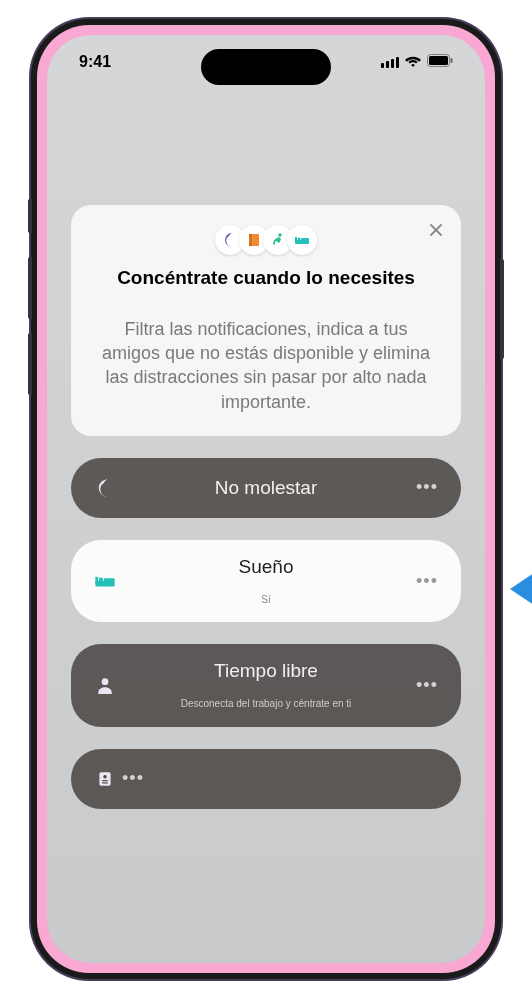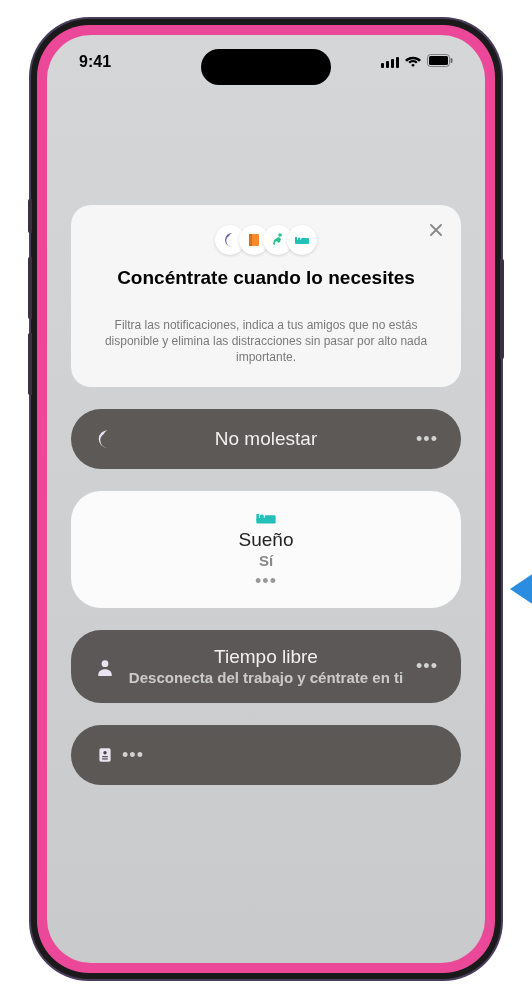--- a/index.html
+++ b/index.html
@@ -25,21 +25,21 @@
       background: #1a1a1a;
       border-radius: 58px;
       padding: 6px;
       position: relative;
       box-shadow: 0 0 0 2px #4a3d5c;
     }
     
     .phone-inner {
       width: 100%;
       height: 100%;
-      background: #ec4899;
+      background: #f9a8d4;
       border-radius: 52px;
       padding: 10px;
       position: relative;
       overflow: hidden;
     }
     
     .phone-screen {
       width: 100%;
       height: 100%;
       background: linear-gradient(180deg, #d5d6d8 0%, #c8cacb 100%);
@@ -163,39 +163,38 @@
     
     .intro-title {
       font-size: 19px;
       font-weight: 700;
       color: #000;
       line-height: 1.2;
       margin-bottom: 8px;
     }
     
     .intro-text {
-      font-size: 12px;
+      font-size: 18px;
       color: #7a7a7a;
       line-height: 1.35;
       margin-top: 27px;
     }
     
     .focus-pill {
       background: rgba(60, 55, 52, 0.78);
       border-radius: 30px;
       padding: 16px 20px;
       display: flex;
       align-items: center;
       position: relative;
       min-height: 60px;
     }
     
     .focus-pill.active {
       background: #fbfbfb;
-      flex-direction: column;
     }
     
     .pill-icon {
       width: 28px;
       display: flex;
       align-items: center;
       justify-content: center;
     }
     
     .pill-content {
@@ -205,25 +204,24 @@
     }
     
     .pill-title {
       font-size: 19px;
       font-weight: 500;
       color: #f0f0f0;
       line-height: 1.2;
     }
     
     .pill-sub {
-      font-size: 15px;
+      font-size: 10px;
       color: rgba(240, 240, 240, 0.75);
       line-height: 1.25;
-      margin-top: 0;
-      font-weight: bold;
+      margin-top: 15px;
     }
     
     .focus-pill.active .pill-title { color: #222; }
     .focus-pill.active .pill-sub { color: #888; }
     
     .pill-more {
       width: 28px;
       display: flex;
       align-items: center;
       justify-content: center;

